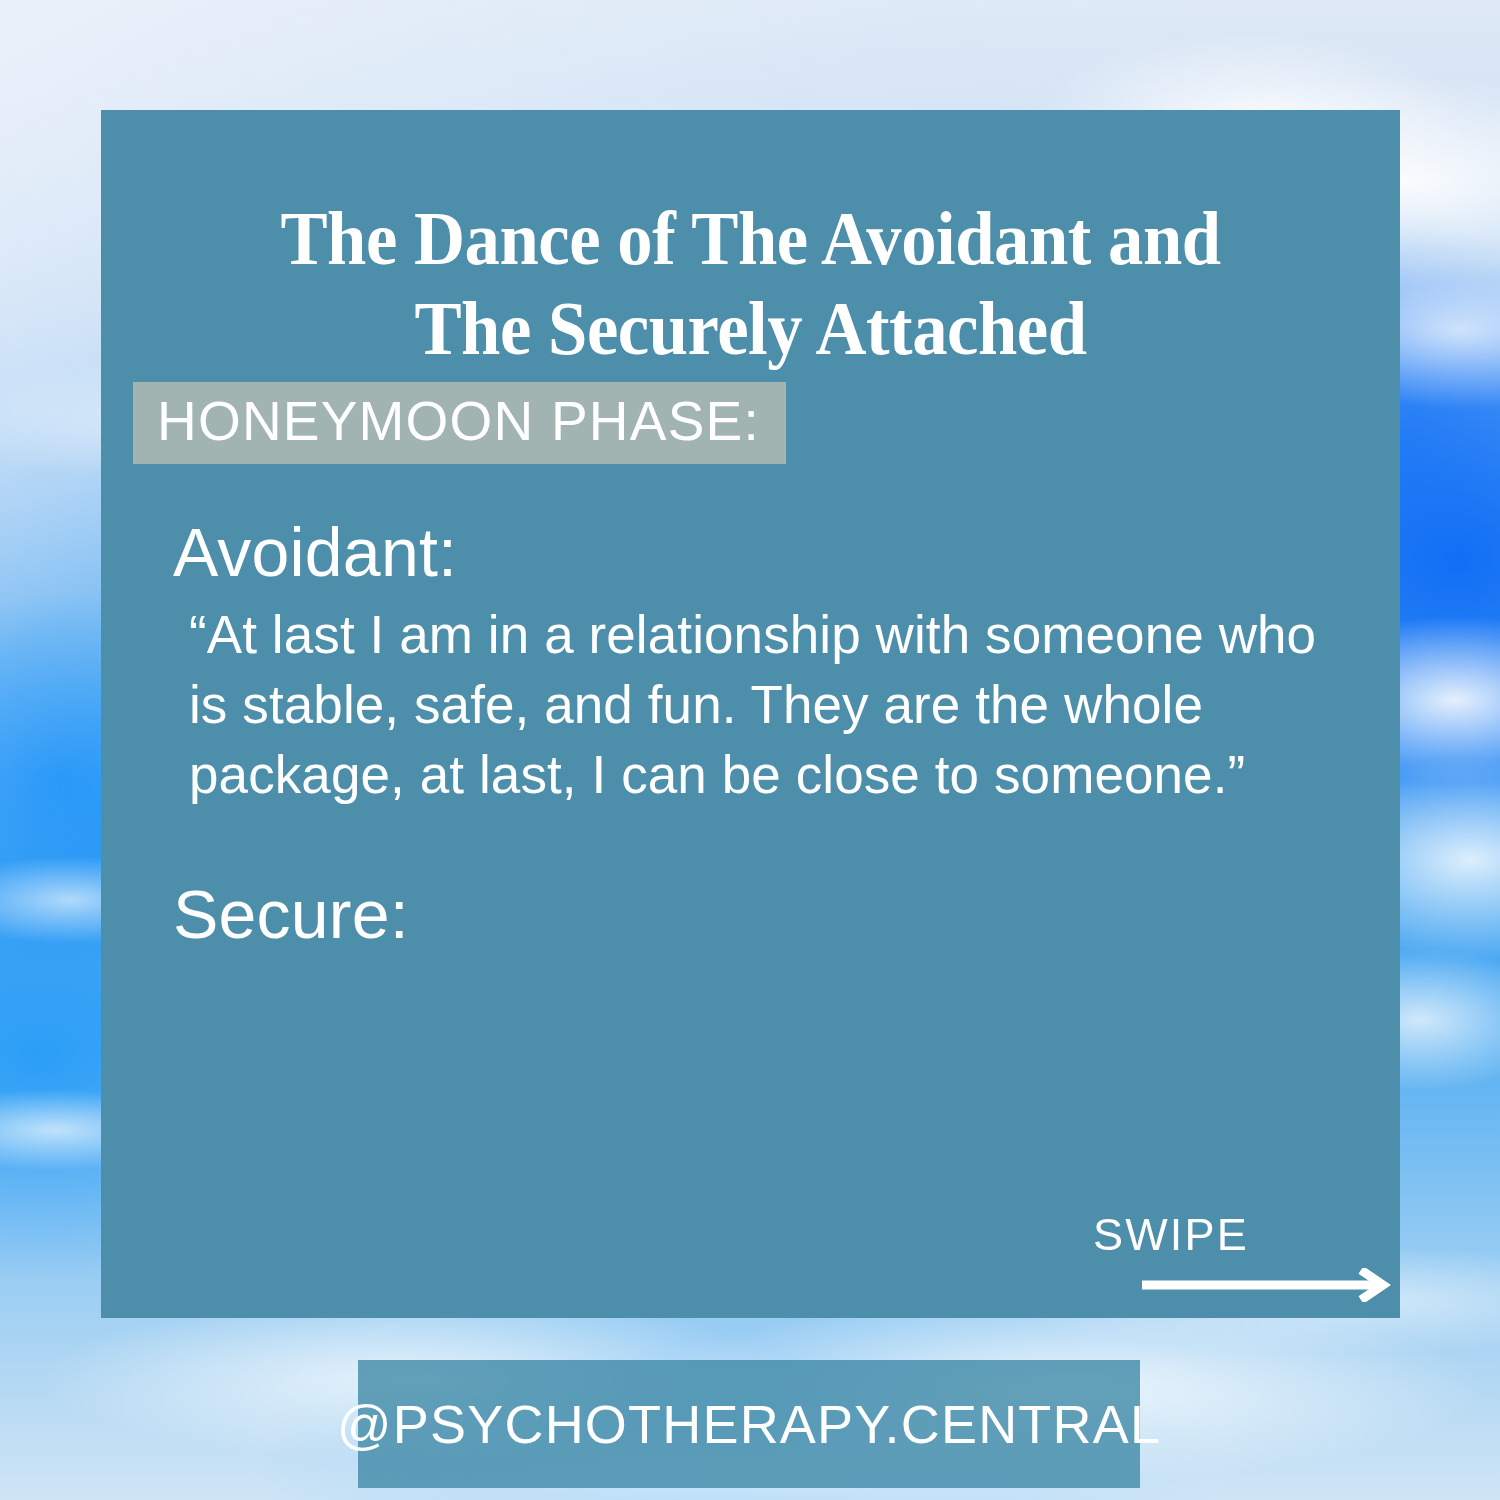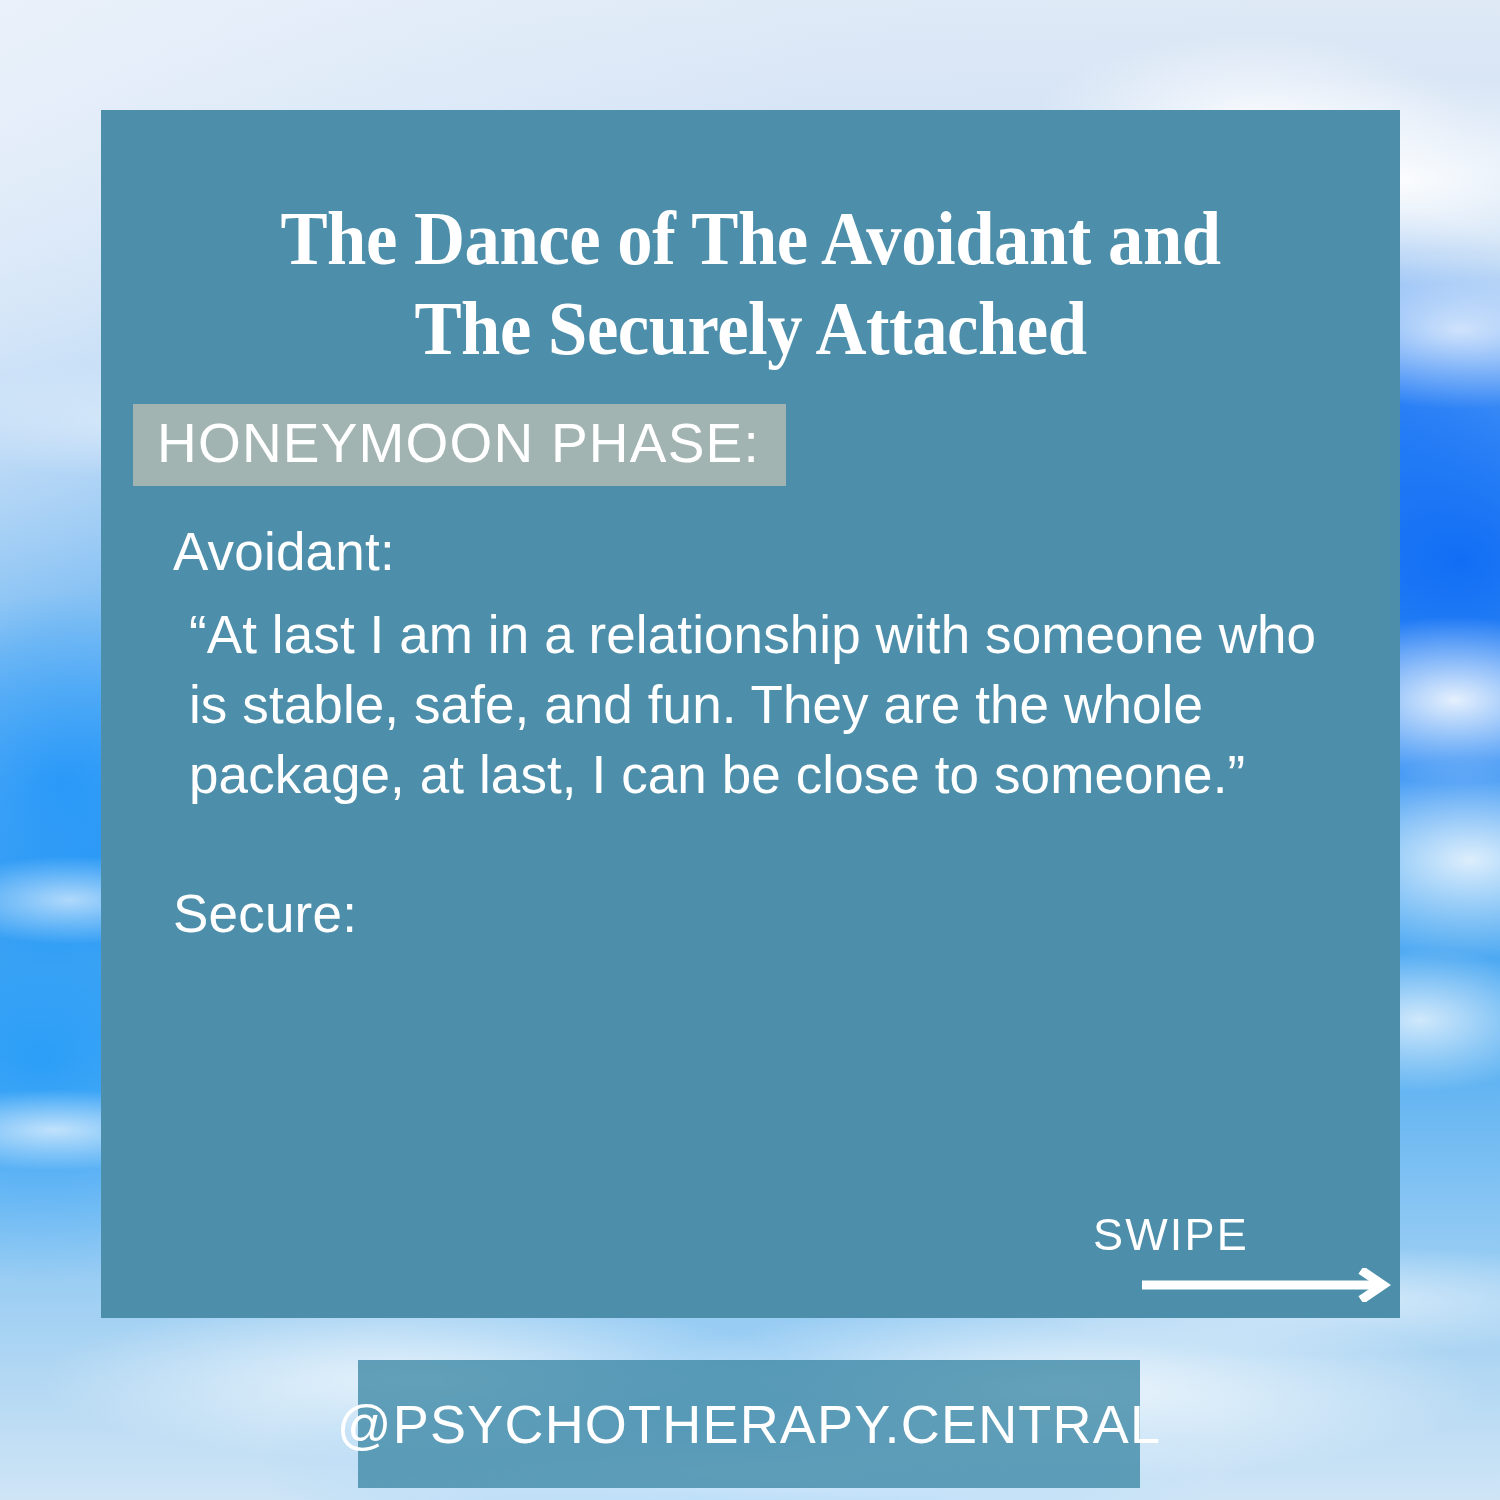--- a/index.html
+++ b/index.html
@@ -71,21 +71,21 @@
     font-weight:700;
     font-size:76px;
     line-height:90px;
     letter-spacing:-0.5px;
     transform:scaleX(.93);
     transform-origin:center top;
     white-space:pre-line;
   }
 
   
-  #phase-wrap{position:absolute;left:32px;top:294px;}
+  #phase-wrap{position:absolute;left:32px;top:272px;}
   #phase-box{
     display:inline-block;
     background:#a2b4b1;
     padding:11px 26px 15px 24px;
     box-sizing:border-box;
   }
   #phase-text{
     color:#ffffff;
     font-size:55px;
     line-height:56px;
@@ -94,21 +94,21 @@
     white-space:nowrap;
     display:block;
   }
 
   
   #body{
     position:absolute;left:72px;top:410px;width:1185px;
     color:#ffffff;
   }
   .speaker{
-    font-size:53px;
+    font-size:68px;
     line-height:64px;
     font-weight:400;
     letter-spacing:.2px;
     margin:0 0 4px 0;
   }
   .quote{
     font-size:53px;
     line-height:70px;
     font-weight:300;
     letter-spacing:.1px;

